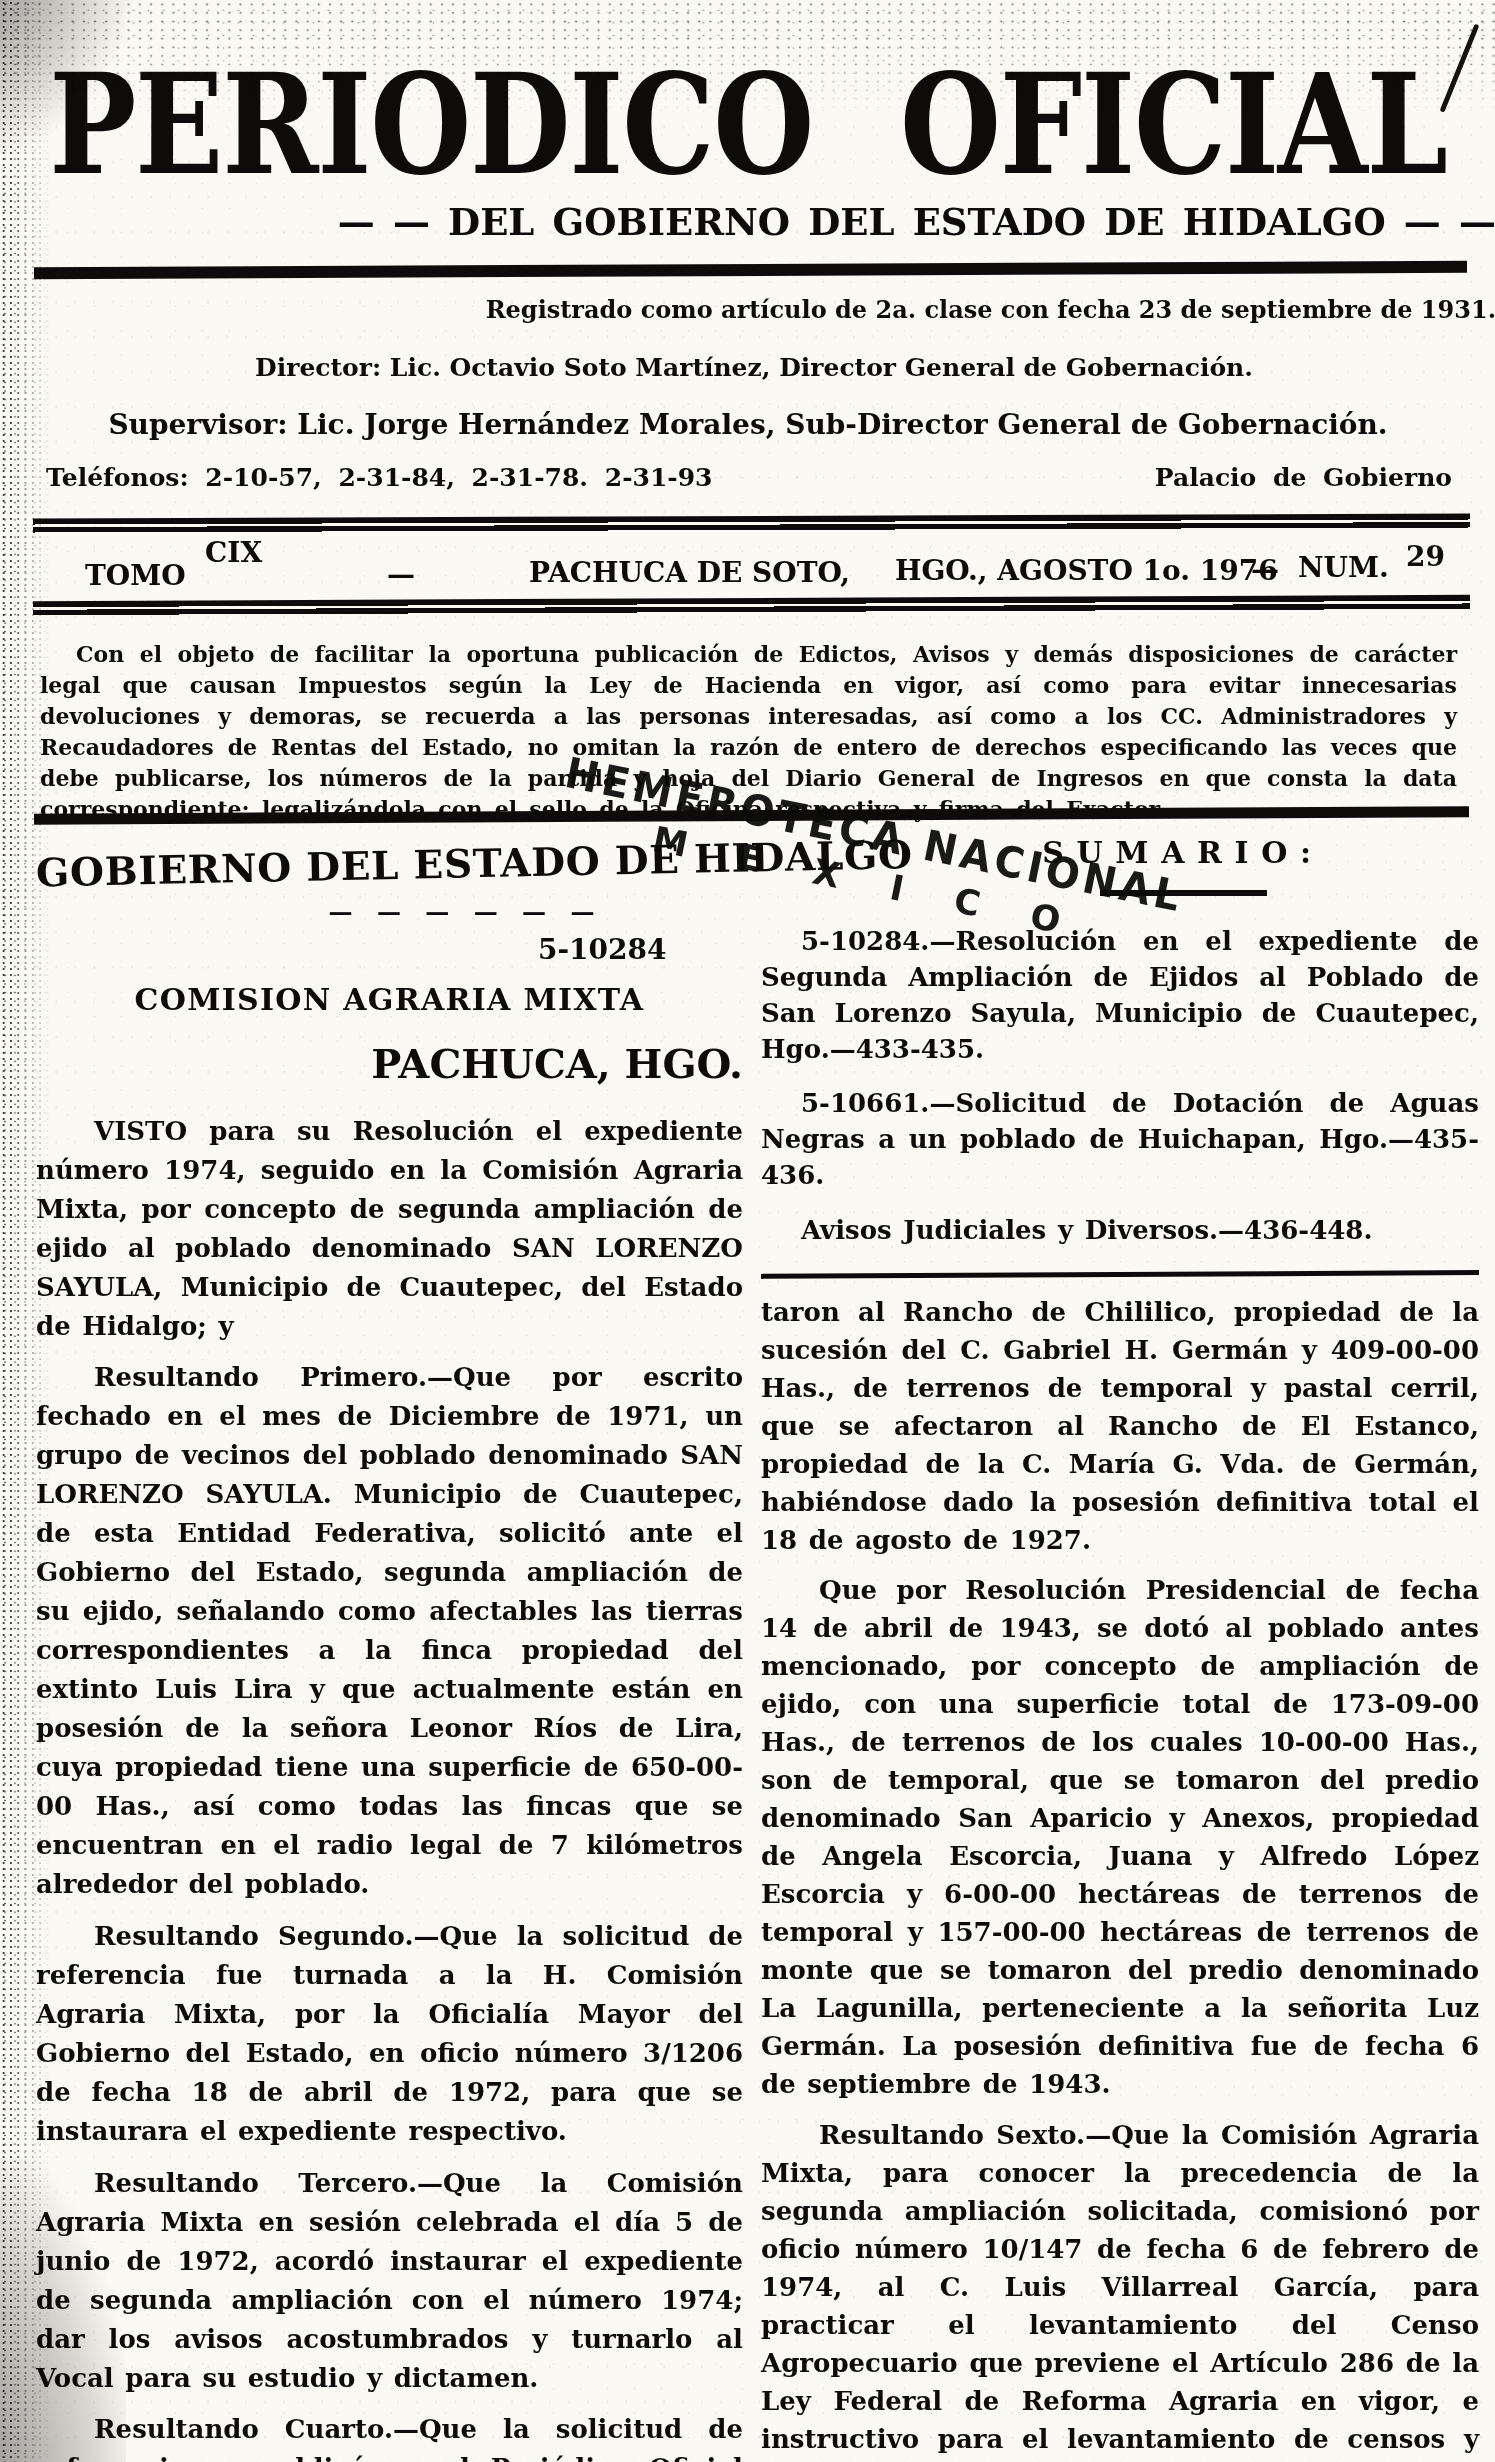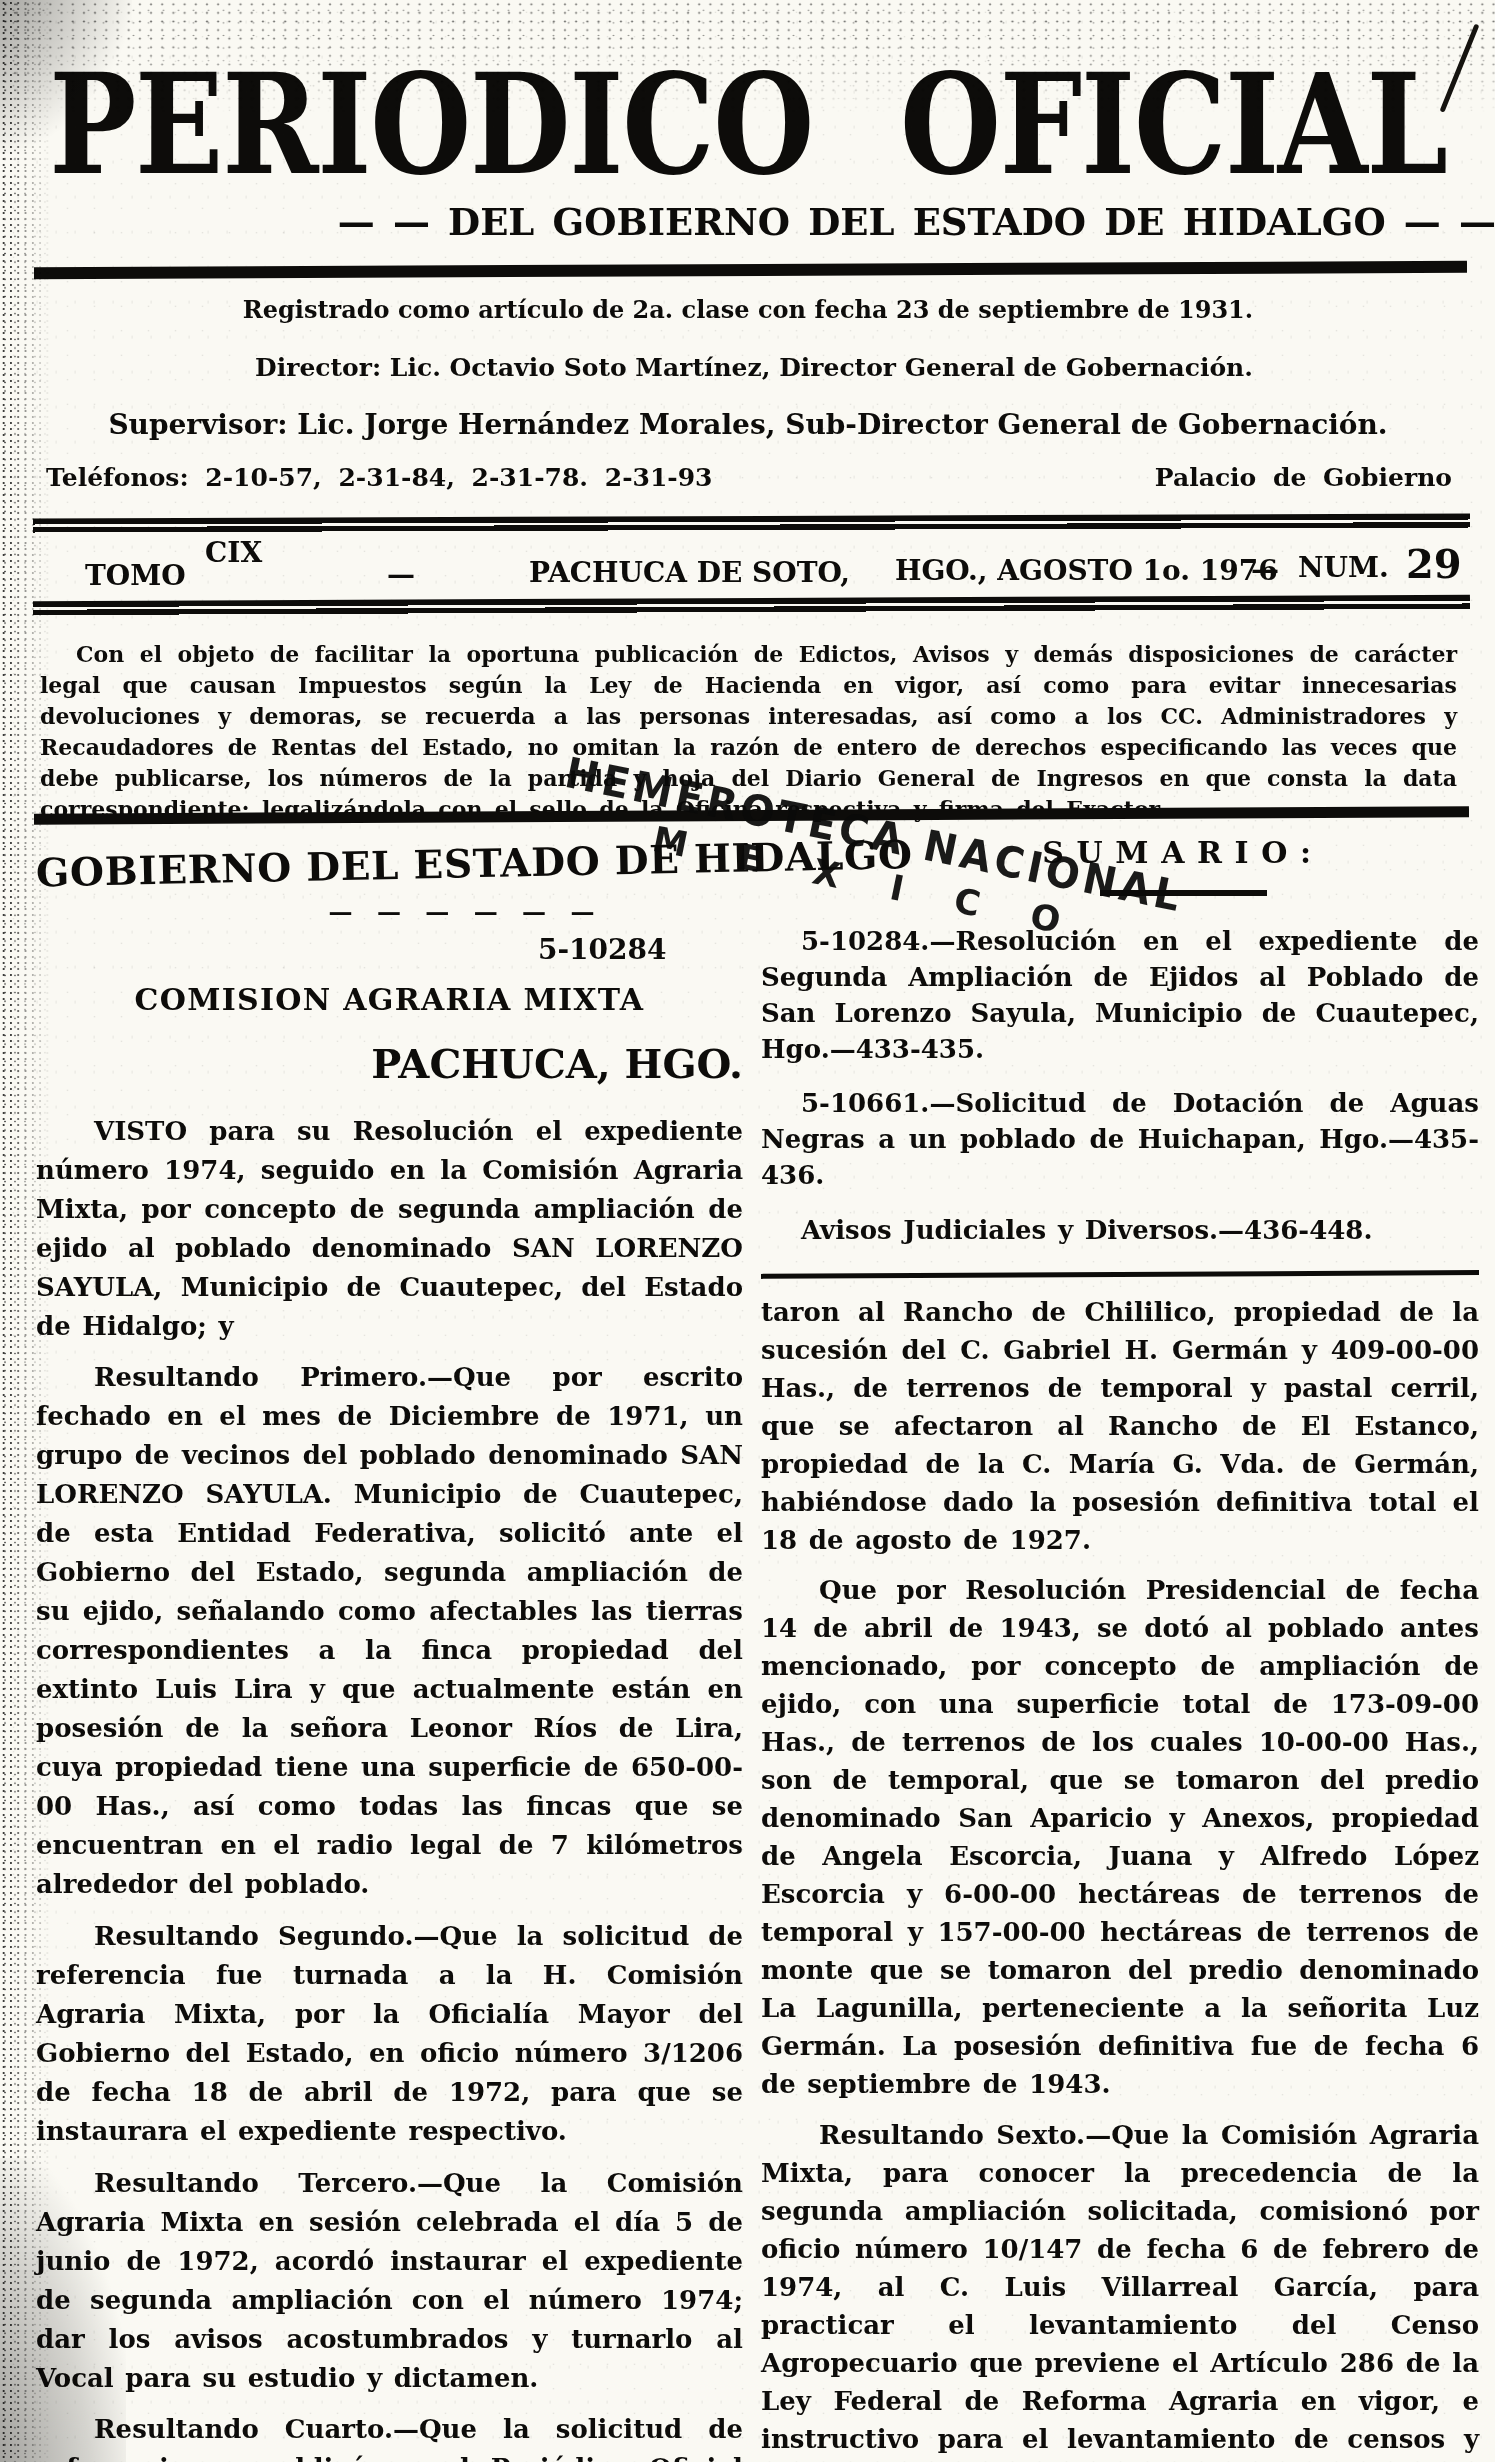--- a/index.html
+++ b/index.html
@@ -35,35 +35,35 @@
   .triple-bottom { top:598px; transform:rotate(-0.25deg); }
   .rule-notice { left:34px; top:810px; width:1435px; height:10.6px; transform:rotate(-0.3deg); }
 
   
   .masthead-title { position:absolute; left:0; right:0; top:42px; text-align:center; white-space:nowrap;
     font-weight:bold; font-size:116px; letter-spacing:-1.3px; word-spacing:48px;
     transform:scaleY(1.2); transform-origin:top center; }
   .masthead-subtitle { position:absolute; left:0; right:0; top:200px; text-align:right;
     font-weight:bold; font-size:37px; word-spacing:5.3px; }
   .hline { position:absolute; left:0; right:0; text-align:center; font-weight:bold; }
-  .registration { top:295px; font-size:24px; }
+  .registration { top:295px; font-size:24px;text-align:right; }
   .director { top:353px; font-size:25px;padding-left:12px; }
   .supervisor { top:408px; font-size:28px; }
   .phones-row { position:absolute; left:38px; right:44px; top:463px; display:flex;
     justify-content:space-between; font-weight:bold; font-size:25px; word-spacing:8px;margin-left:8px; }
 
   .issue { position:absolute; font-weight:bold; font-size:28px; white-space:nowrap; }
   .issue-tomo-label { left:85px; top:559px; }
   .issue-tomo { left:205px; top:536px; }
   .issue-sep1 { left:387px; top:558px; }
   .issue-place { left:529px; top:556px; }
   .issue-date { left:895px; top:554px; }
   .issue-sep2 { left:1251px; top:553px; }
   .issue-num-label { left:1298px; top:551px; }
-  .issue-num { left:1406px; top:540px; font-size:40px; }
+  .issue-num { left:1406px; top:540px; font-size:28px; }
 
   .notice { position:absolute; left:40px; top:639px; width:1417px;
     font-weight:bold; font-size:22px; line-height:31px; text-align:justify; text-indent:36px; word-spacing:4.6px; }
 
   
   .col { position:absolute; font-weight:bold; }
   .col-left  { left:36px;  top:842px; width:707px; }
   .col-right { left:761px; top:835px; width:718px; }
 
   .section-title { font-size:39px; text-align:center; white-space:nowrap; letter-spacing:0.7px; transform:rotate(-1.2deg); }

